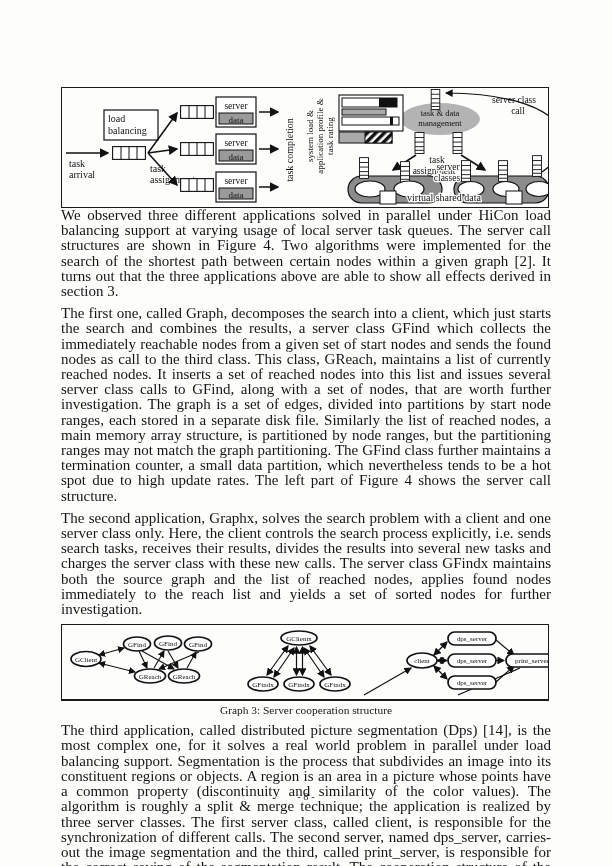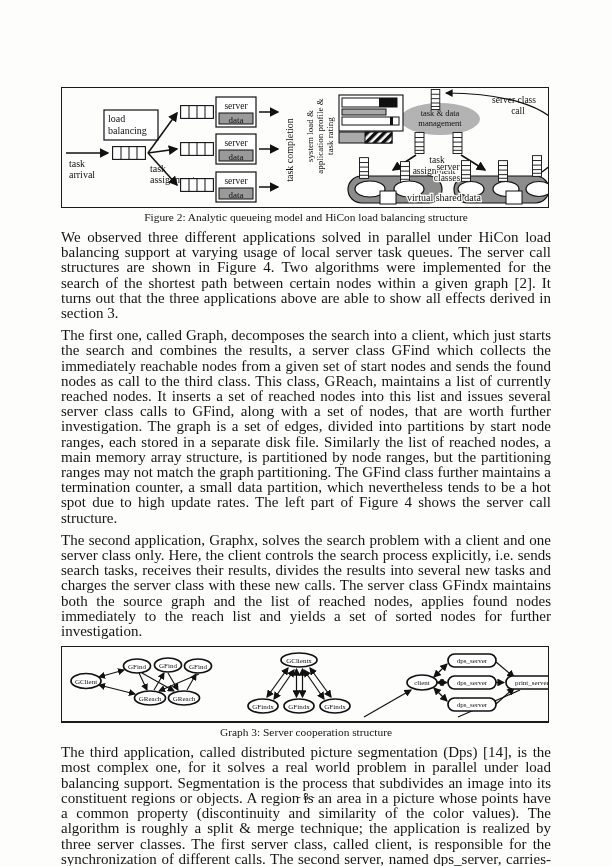--- a/index.html
+++ b/index.html
@@ -144,21 +144,20 @@
 
           <rect x="318" y="103" width="16" height="13" fill="#fff" stroke="#111" stroke-width="1"></rect>
           <rect x="444" y="103" width="16" height="13" fill="#fff" stroke="#111" stroke-width="1"></rect>
 
           <text class="halo" x="386" y="82" font-size="9.5" text-anchor="middle">server</text>
           <text class="halo" x="385" y="93" font-size="9.5" text-anchor="middle">classes</text>
           <text class="halo" x="382" y="113" font-size="10" text-anchor="middle">virtual shared data</text>
         </g>
       </svg>
     </div>
-    <div class="figcaption">Figure 2: Analytic queueing model and HiCon load balancing structure</div>
 
     <p class="body-par">We observed three different applications solved in parallel under HiCon load balancing support at varying usage of local server task queues. The server call structures are shown in Figure 4. Two algorithms were implemented for the search of the shortest path between certain nodes within a given graph [2]. It turns out that the three applications above are able to show all effects derived in section 3.</p>
     <p class="body-par">The first one, called Graph, decomposes the search into a client, which just starts the search and combines the results, a server class GFind which collects the immediately reachable nodes from a given set of start nodes and sends the found nodes as call to the third class. This class, GReach, maintains a list of currently reached nodes. It inserts a set of reached nodes into this list and issues several server class calls to GFind, along with a set of nodes, that are worth further investigation. The graph is a set of edges, divided into partitions by start node ranges, each stored in a separate disk file. Similarly the list of reached nodes, a main memory array structure, is partitioned by node ranges, but the partitioning ranges may not match the graph partitioning. The GFind class further maintains a termination counter, a small data partition, which nevertheless tends to be a hot spot due to high update rates. The left part of Figure 4 shows the server call structure.</p>
     <p class="body-par">The second application, Graphx, solves the search problem with a client and one server class only. Here, the client controls the search process explicitly, i.e. sends search tasks, receives their results, divides the results into several new tasks and charges the server class with these new calls. The server class GFindx maintains both the source graph and the list of reached nodes, applies found nodes immediately to the reach list and yields a set of sorted nodes for further investigation.</p>
 
     <div class="figbox" style="width:486px;height:74px;border-bottom-width:2.2px;">
       <svg width="486" height="71" viewBox="0 0 486 71">
 
         <g>
           <line class="thin" x1="37" y1="30" x2="62" y2="23" marker-start="url(#arr)" marker-end="url(#arr)"></line>

